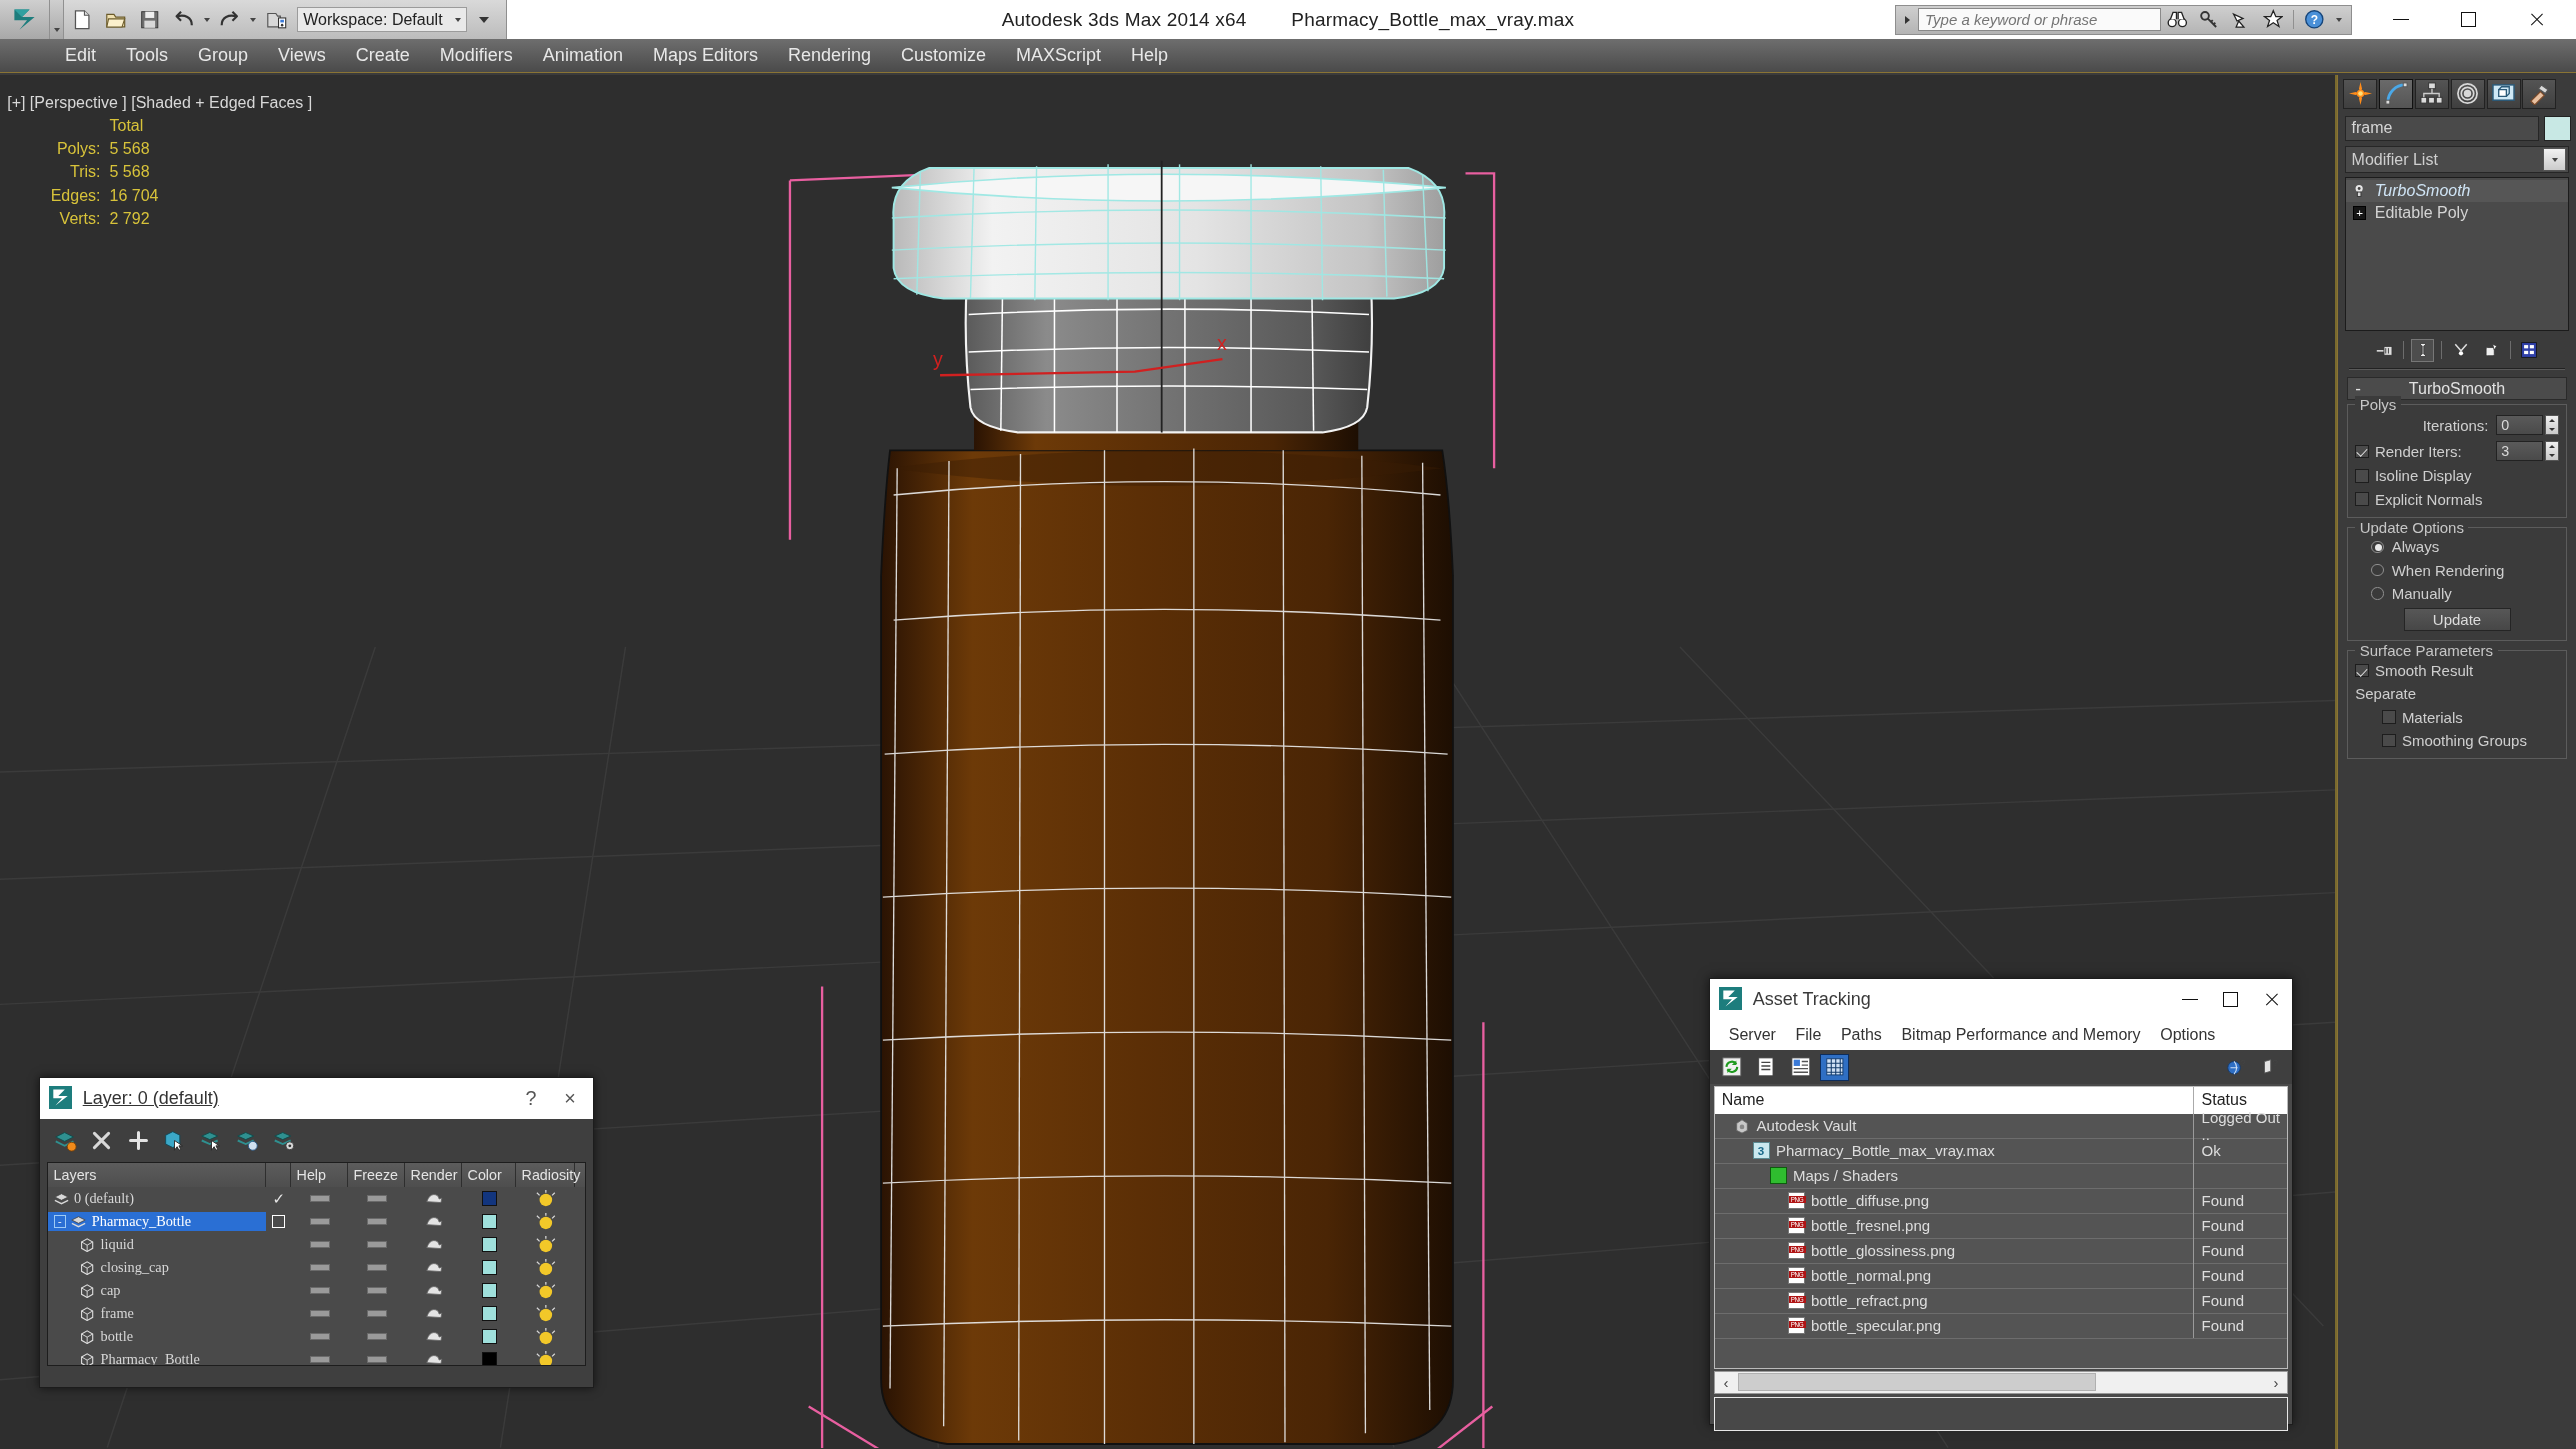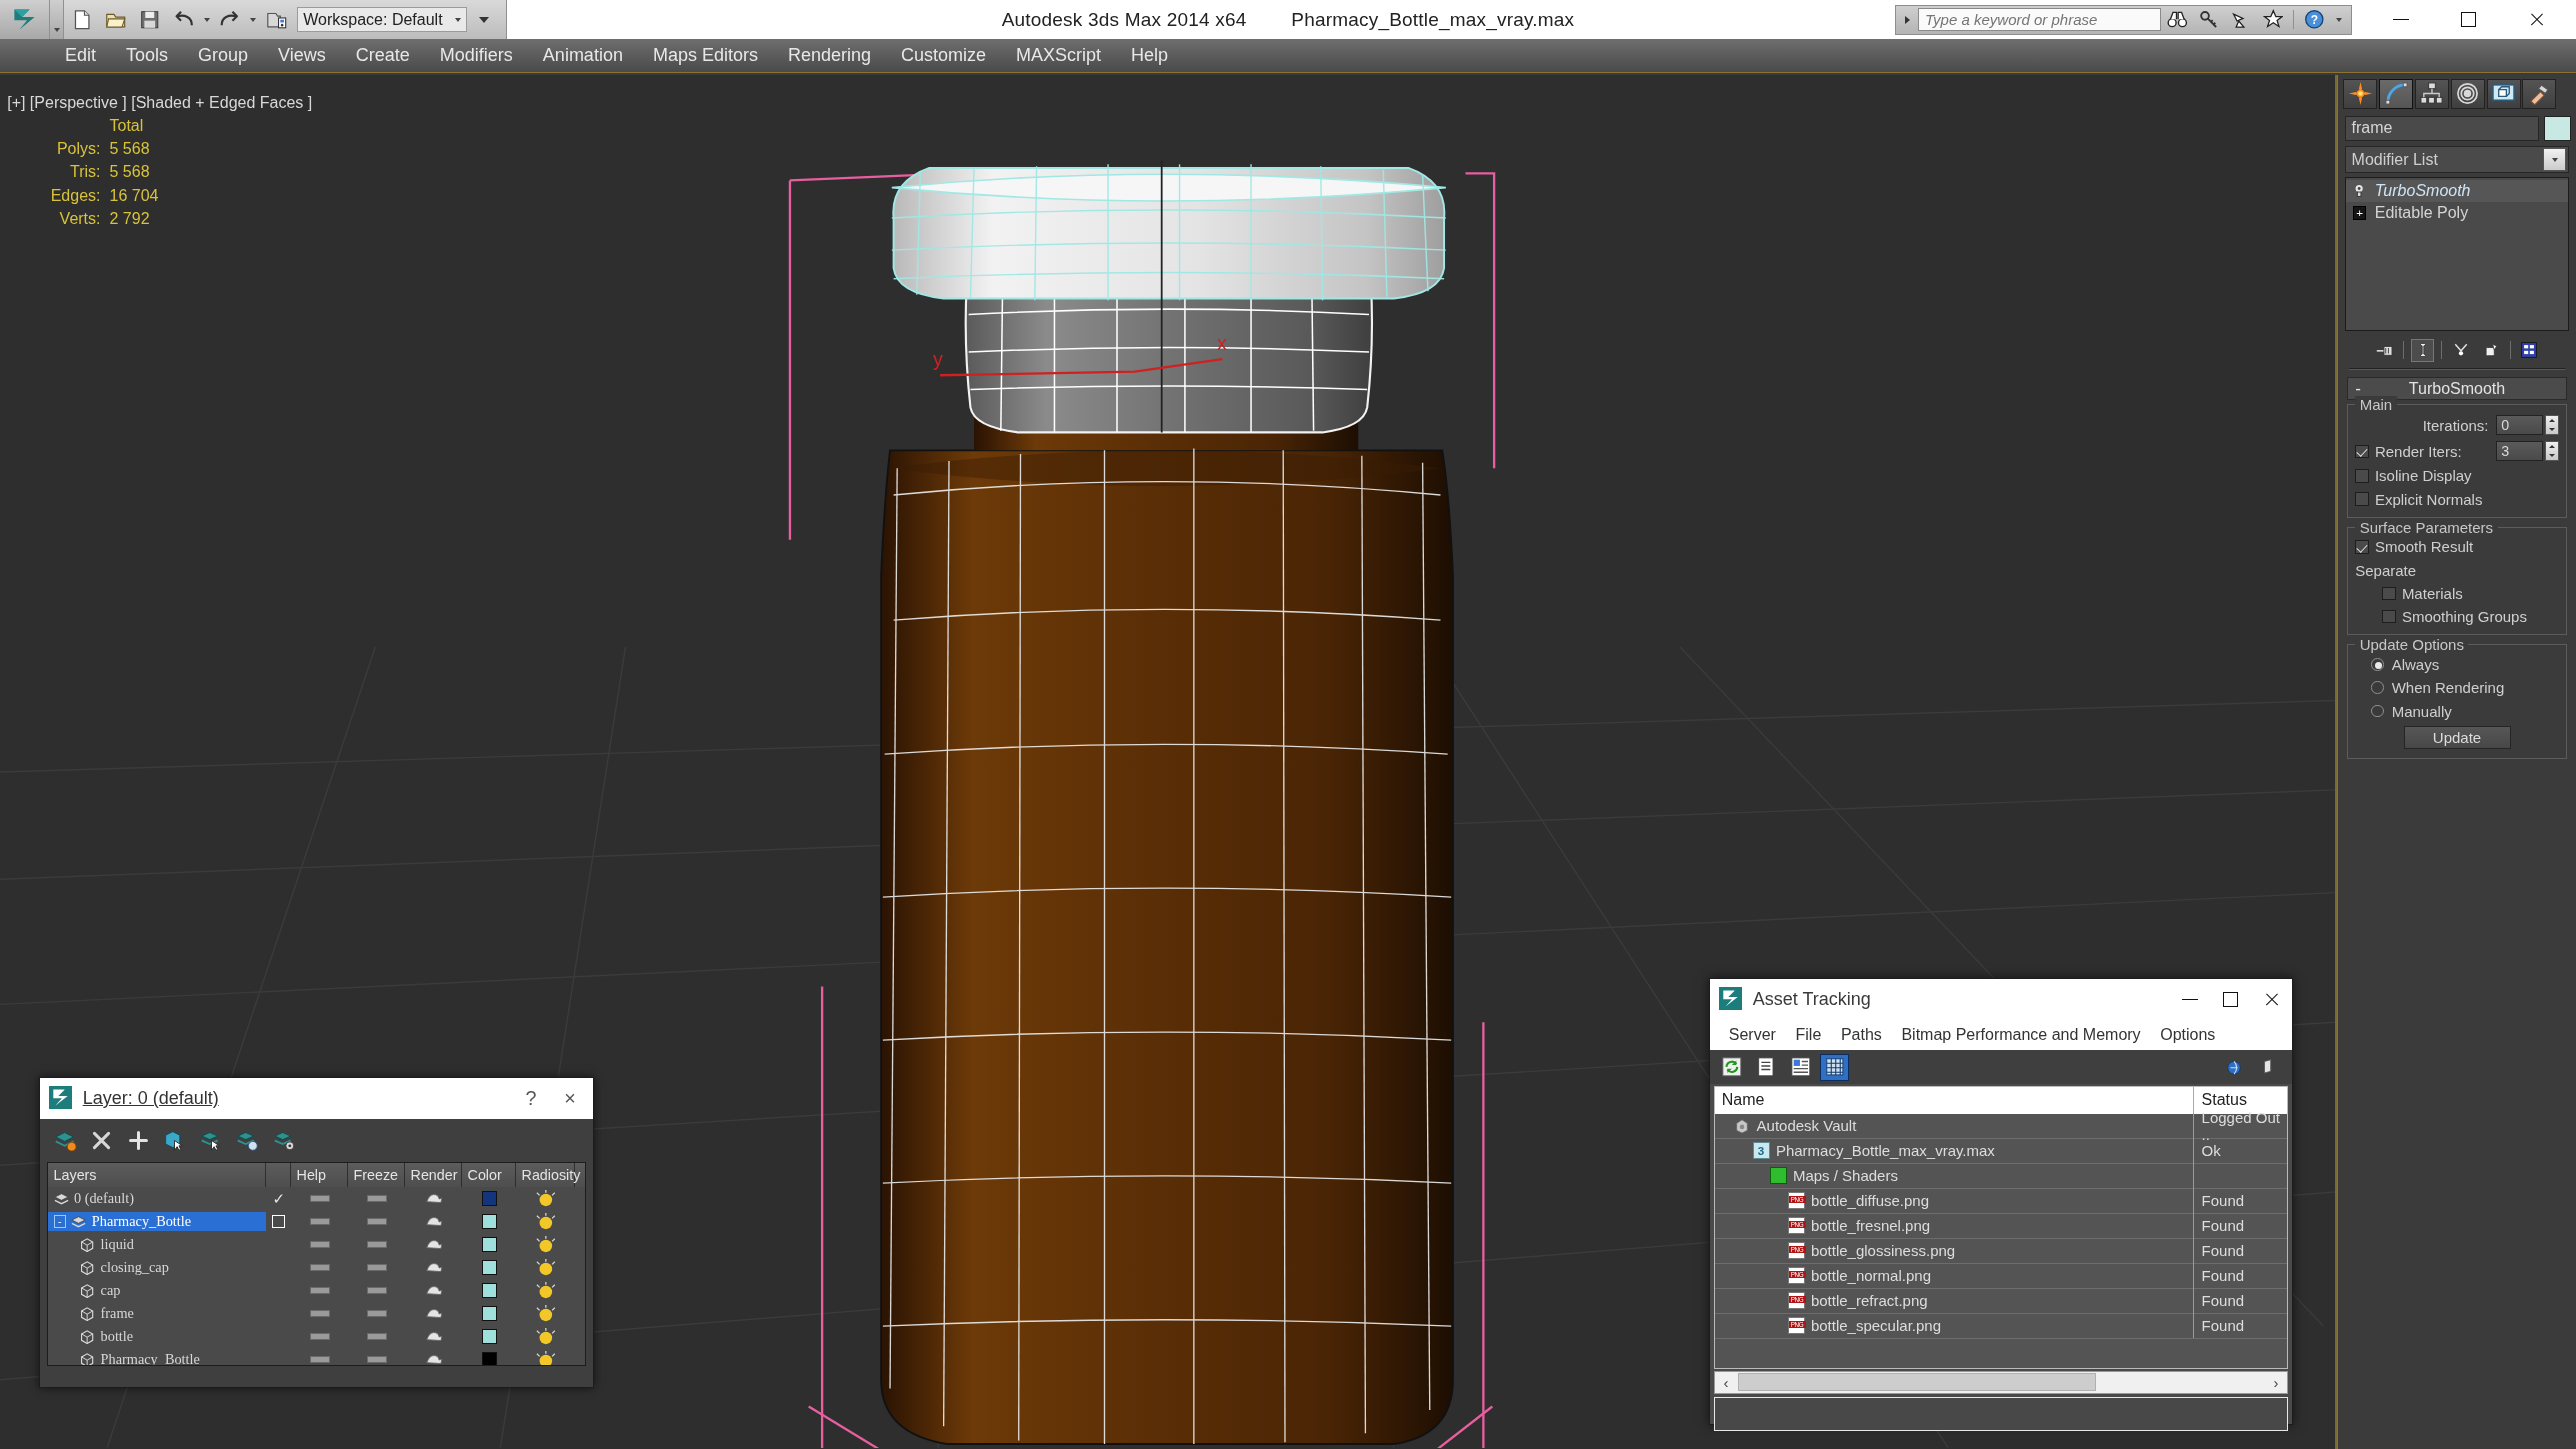--- a/index.html
+++ b/index.html
@@ -533,21 +533,21 @@
     <div class="cp-hr"></div>
 
     <div class="rollout-head">
       <span class="mi">-</span>
       <span>TurboSmooth</span>
     </div>
 
     <div class="rollout-body">
 
       <div class="grp">
-        <span class="lg">Main</span>
+        <span class="lg">Polys</span>
         <div class="frow">
           <span class="lbl-r">Iterations:</span>
           <span class="spin">0</span>
           <span class="spinbtns">
               <div>
                 <i class="tri-up-s"></i>
               </div>
               <div>
                 <i class="tri-dn-s"></i>
               </div>
@@ -570,53 +570,53 @@
           <span class="cb"></span>
           <span>Isoline Display</span>
         </div>
         <div class="frow" style="margin-bottom:1.8px">
           <span class="cb"></span>
           <span>Explicit Normals</span>
         </div>
       </div>
 
       <div class="grp">
+        <span class="lg">Update Options</span>
+        <div class="frow" style="padding-left:16px">
+          <span class="rb on"></span>
+          <span>Always</span>
+        </div>
+        <div class="frow" style="padding-left:16px">
+          <span class="rb"></span>
+          <span>When Rendering</span>
+        </div>
+        <div class="frow" style="padding-left:16px">
+          <span class="rb"></span>
+          <span>Manually</span>
+        </div>
+        <div class="btn-update">Update</div>
+      </div>
+
+      <div class="grp">
         <span class="lg">Surface Parameters</span>
         <div class="frow">
           <span class="cb on"></span>
           <span>Smooth Result</span>
         </div>
         <div class="frow">
           <span>Separate</span>
         </div>
         <div class="frow" style="padding-left:27px">
           <span class="cb"></span>
           <span>Materials</span>
         </div>
         <div class="frow" style="padding-left:27px;margin-bottom:1.8px">
           <span class="cb"></span>
           <span>Smoothing Groups</span>
         </div>
-      </div>
-
-      <div class="grp">
-        <span class="lg">Update Options</span>
-        <div class="frow" style="padding-left:16px">
-          <span class="rb on"></span>
-          <span>Always</span>
-        </div>
-        <div class="frow" style="padding-left:16px">
-          <span class="rb"></span>
-          <span>When Rendering</span>
-        </div>
-        <div class="frow" style="padding-left:16px">
-          <span class="rb"></span>
-          <span>Manually</span>
-        </div>
-        <div class="btn-update">Update</div>
       </div>
     </div>
   </div>
 
   <div class="titlebar">
     <div class="tb-title">
       <span>Autodesk 3ds Max  2014 x64</span>
       <span>Pharmacy_Bottle_max_vray.max</span>
     </div>
 

